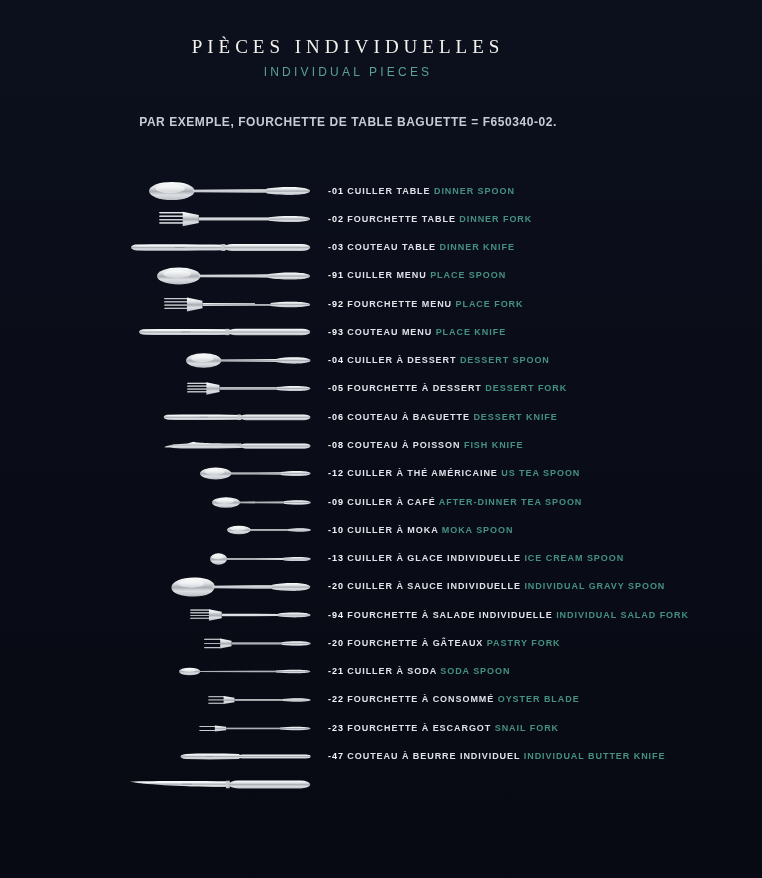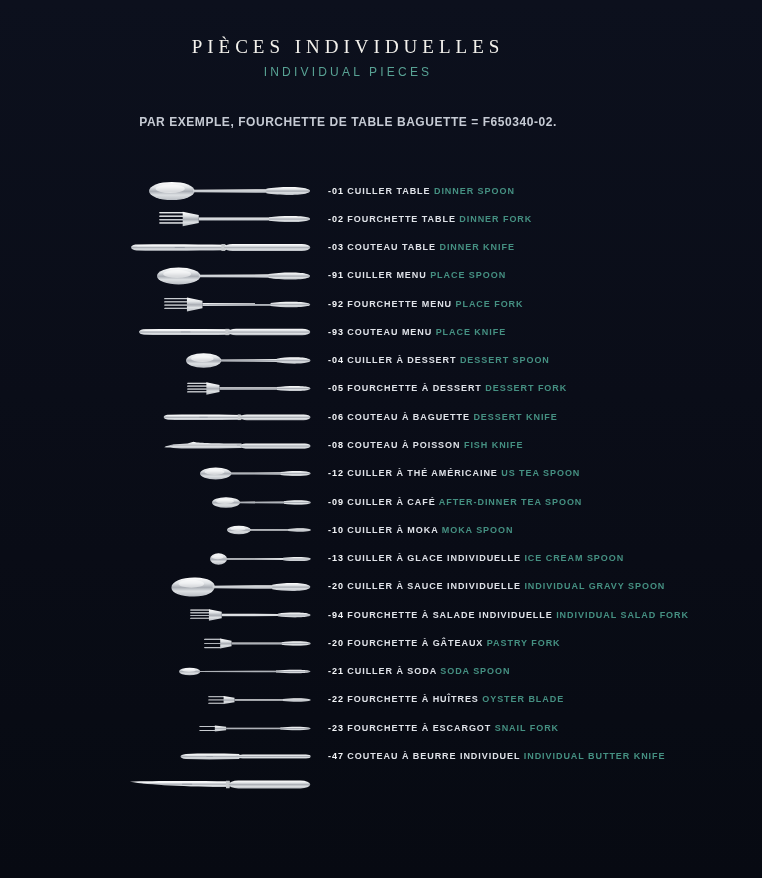--- a/index.html
+++ b/index.html
@@ -298,21 +298,21 @@
           </svg>
         </div>
         <div class="label"><span class="code">-21</span> <span class="fr">CUILLER À SODA</span> <span class="en">SODA SPOON</span></div>
       </div>
       <div class="row">
         <div class="piece-zone">
           <svg viewBox="0 0 200 40" preserveAspectRatio="none" width="104" height="12" class="piece-svg">
             <use href="#s-fork3"></use>
           </svg>
         </div>
-        <div class="label"><span class="code">-22</span> <span class="fr">FOURCHETTE À HUÎTRES</span> <span class="en">OYSTER BLADE</span></div>
+        <div class="label"><span class="code">-22</span> <span class="fr">FOURCHETTE À CONSOMMÉ</span> <span class="en">OYSTER BLADE</span></div>
       </div>
       <div class="row">
         <div class="piece-zone">
           <svg viewBox="0 0 200 40" preserveAspectRatio="none" width="113" height="11" class="piece-svg">
             <use href="#s-fork2"></use>
           </svg>
         </div>
         <div class="label"><span class="code">-23</span> <span class="fr">FOURCHETTE À ESCARGOT</span> <span class="en">SNAIL FORK</span></div>
       </div>
       <div class="row">

